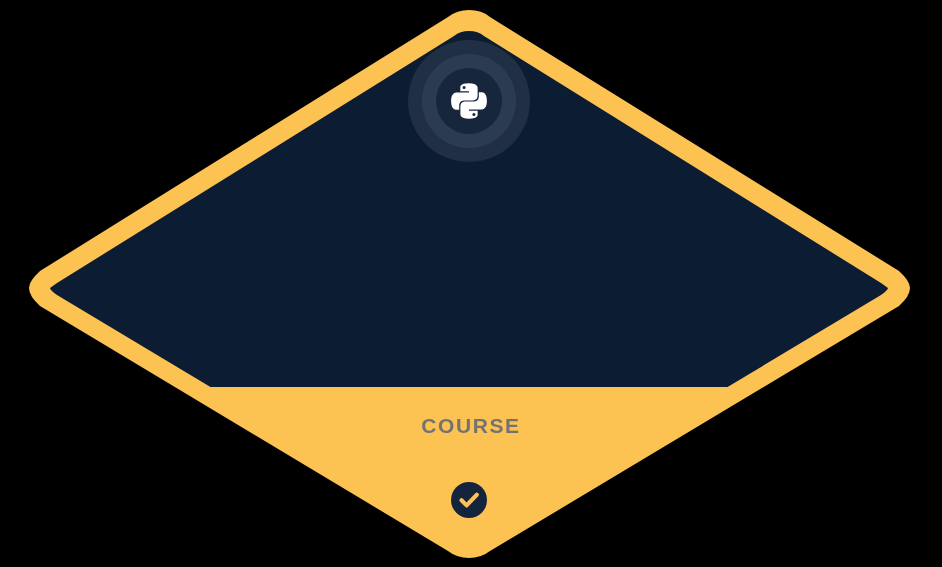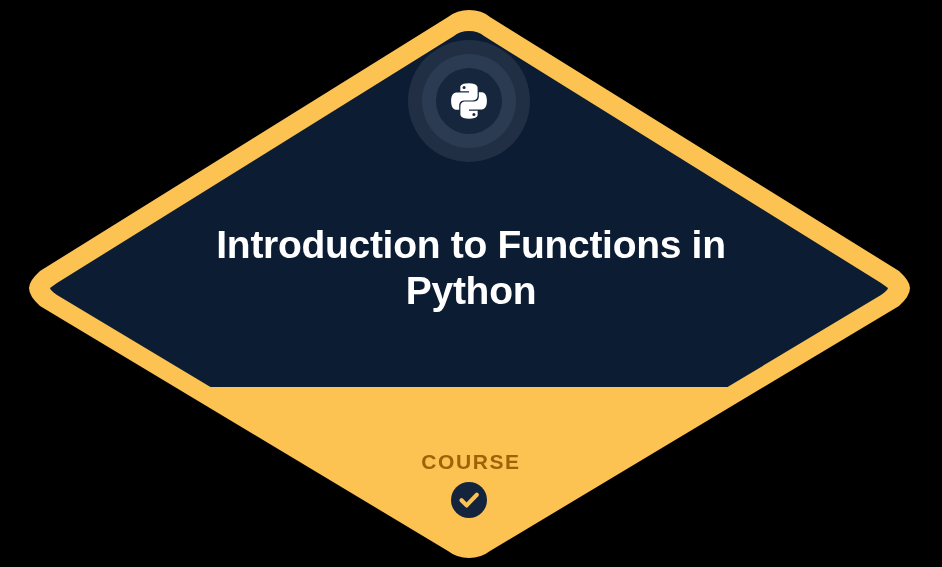--- a/index.html
+++ b/index.html
@@ -46,26 +46,25 @@
     font-weight: bold;
     line-height: 46px;
     letter-spacing: -0.3px;
     padding: 0 180px;
     box-sizing: border-box;
     width: 942px;
   }
 
   #status-label {
     top: 408px;
-    color: #a16207;
+    color: #737373;
     font-size: 21px;
     font-weight: bold;
     line-height: 35px;
     letter-spacing: 1.6px;
-    margin-top: 36px;
   }
   #status-label .status-line {
     display: block;
   }
 </style>
 </head>
 <body>
 
 <div id="badge-root">
 
@@ -129,19 +128,18 @@
       <path fill="#FFFFFF" d="M15.885 2.1c-7.1 0-6.651 3.07-6.651 3.07l.008 3.18h6.765v.96H6.545S2 8.796 2 15.92c0 7.125 3.967 6.872 3.967 6.872h2.362v-3.312s-.127-3.967 3.9-3.967h6.716s3.776.06 3.776-3.65V5.815S23.294 2.1 15.885 2.1zm-3.73 2.14a1.214 1.214 0 1 1 0 2.428 1.214 1.214 0 0 1 0-2.428z"></path>
       <path fill="#FFFFFF" d="M16.115 29.9c7.1 0 6.651-3.07 6.651-3.07l-.008-3.18h-6.765v-.96h9.462S30 23.204 30 16.08c0-7.125-3.967-6.872-3.967-6.872h-2.362v3.312s.127 3.967-3.9 3.967h-6.716s-3.776-.06-3.776 3.65v6.048S8.706 29.9 16.115 29.9zm3.73-2.14a1.214 1.214 0 1 1 0-2.428 1.214 1.214 0 0 1 0 2.428z"></path>
     </g>
 
     <g>
       <circle cx="469" cy="500" r="18" fill="#14243D"></circle>
       <path d="M461.5 500.2 L466.6 505.4 L476.8 494.8" fill="none" stroke="#FCC252" stroke-width="4.2" stroke-linecap="round" stroke-linejoin="round"></path>
     </g>
   </svg>
 
-  <div class="overlay" id="course-title">Introduction to Functions in Python</div>
 
   <div class="overlay" id="status-label">
     <span class="status-line">COURSE</span>
   </div>
 
 </div>
 
 </body></html>

